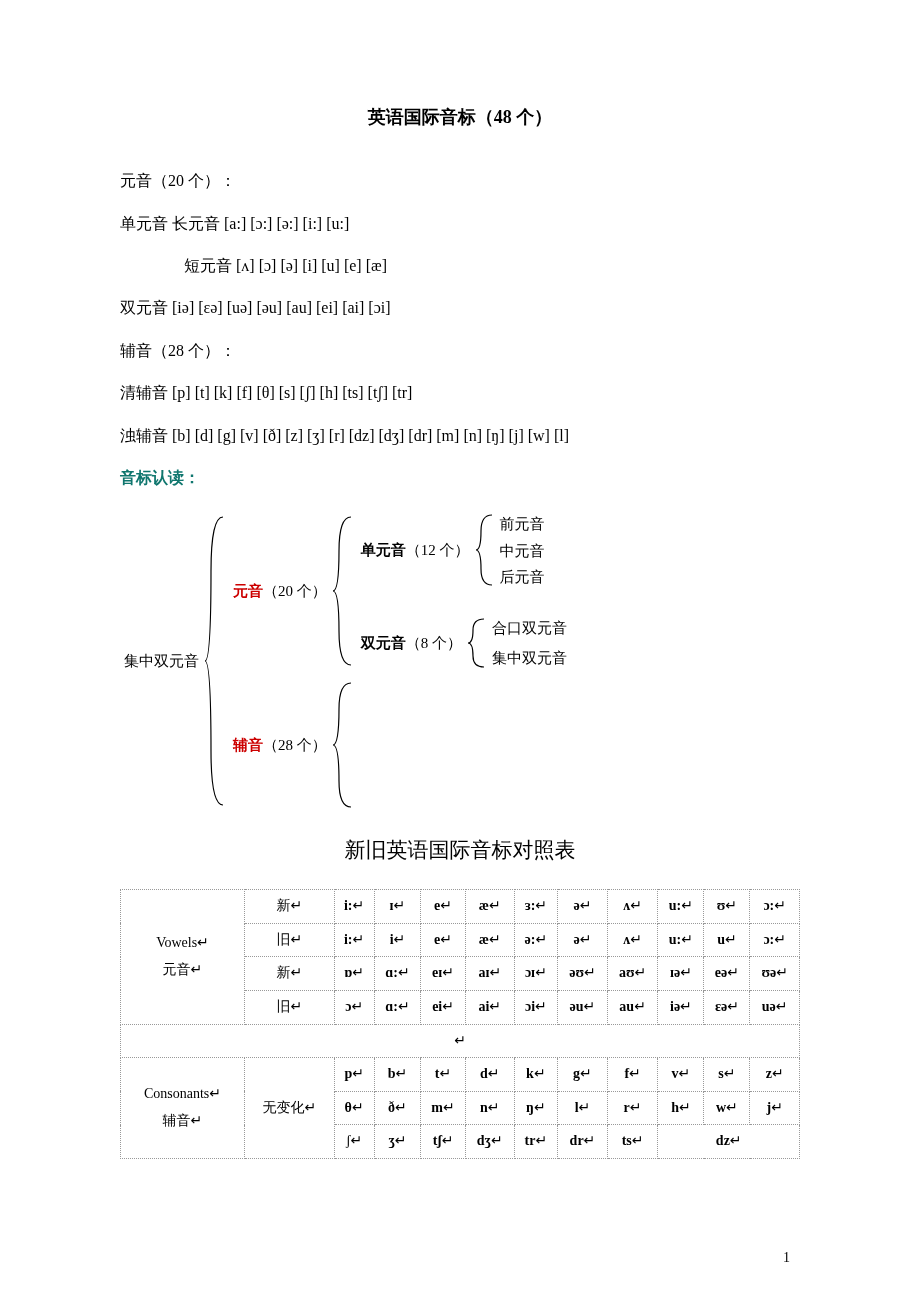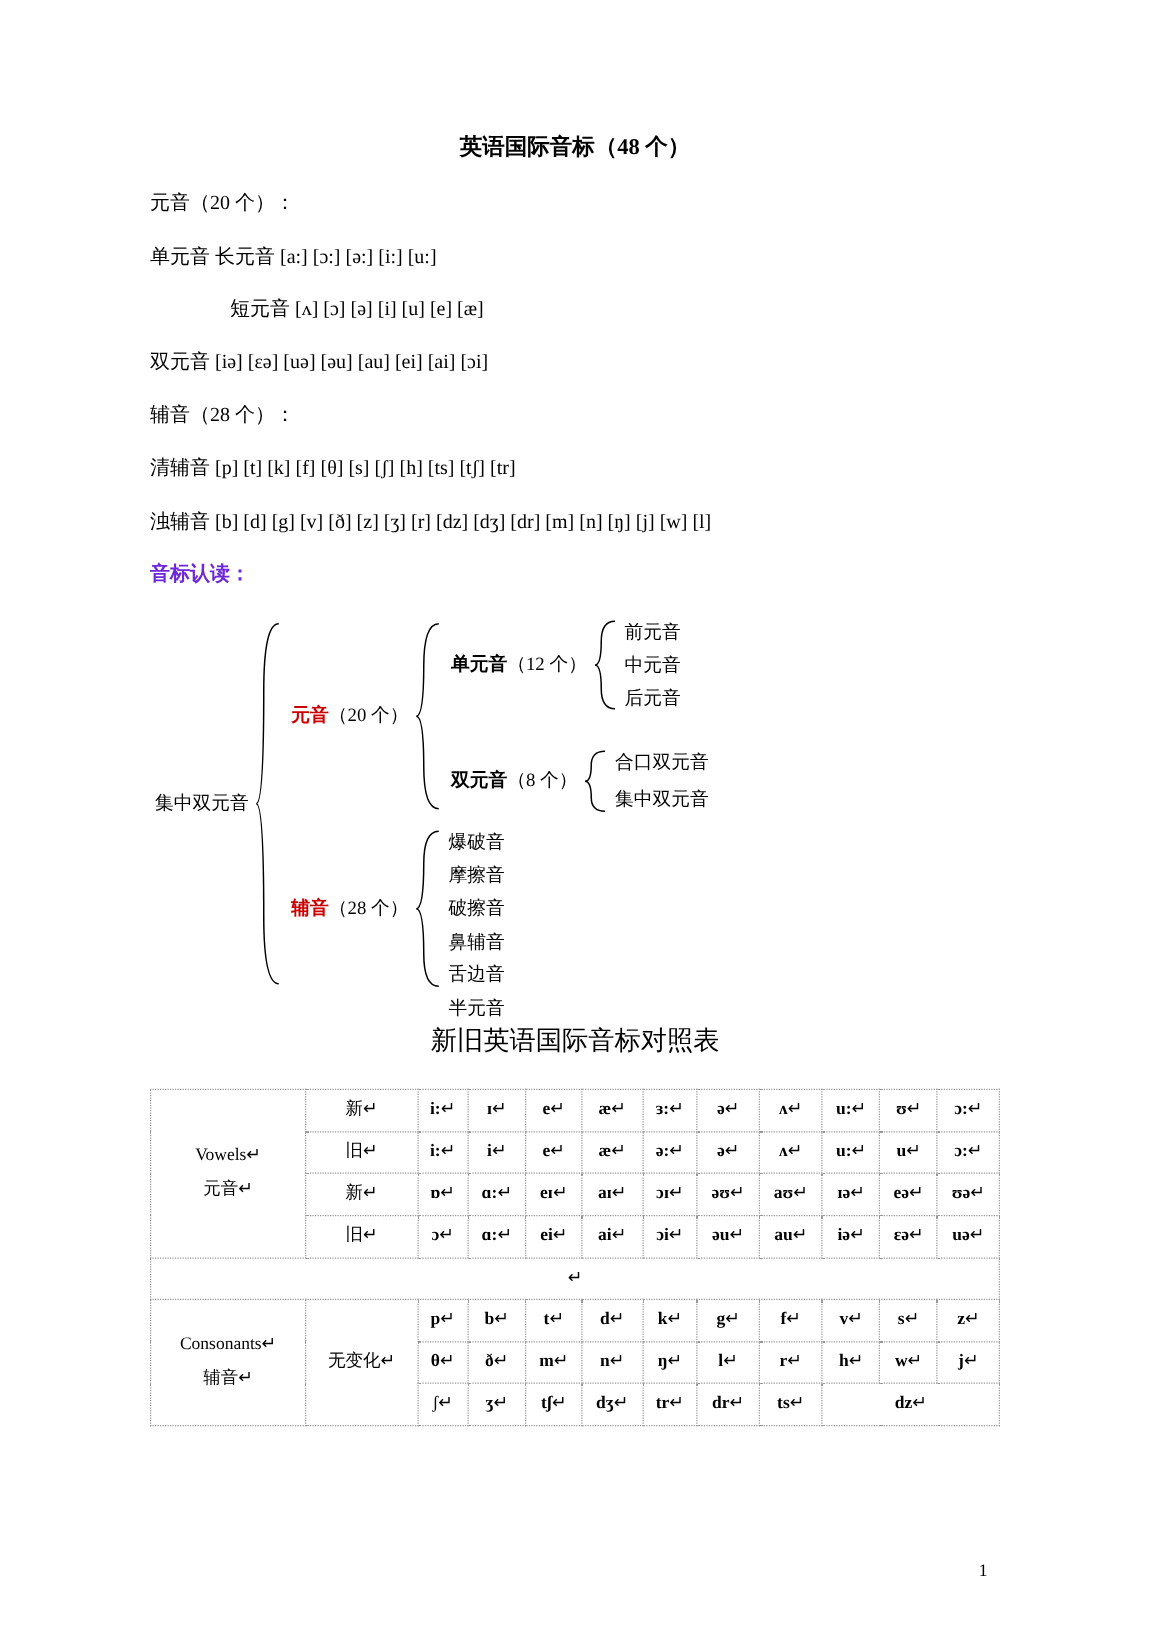--- a/index.html
+++ b/index.html
@@ -9,26 +9,26 @@
       color: #000;
       background: #fff;
       width: 920px;
       padding: 100px 120px 40px 120px;
       line-height: 1.9;
     }
     .title {
       text-align: center;
       font-weight: bold;
       font-size: 18px;
-      margin-bottom: 14px;
+      margin-bottom: 32px;
     }
     .body-line { margin-bottom: 12px; }
     .indent { padding-left: 64px; }
     .red { color: #c00; font-weight: bold; }
-    .section-label { font-weight: bold; color: #6d28d9; margin-top: 8px; }
+    .section-label { font-weight: bold; color: #0f766e; margin-top: 8px; }
     
     
     .hier {
       margin: 18px 0 20px 0;
       font-size: 15px;
       line-height: 1.5;
     }
     .hier-row { display: flex; align-items: center; }
     .hier svg { display: block; }
     .hier-group { display: flex; align-items: center; }
@@ -116,28 +116,20 @@
             </div>
           </div>
         </div>
       </div>
 
       <div class="hier-group">
         <div class="hier-item"><span class="red">辅音</span><span>（28 个）</span></div>
         <svg width="24" height="132">
           <path d="M20 4 Q8 4 8 30 Q8 66 2 66 Q8 66 8 102 Q8 128 20 128" fill="none" stroke="#000" stroke-width="1.2"></path>
         </svg>
-        <div class="hier-stack" style="height:132px;">
-          <div class="hier-item">爆破音</div>
-          <div class="hier-item">摩擦音</div>
-          <div class="hier-item">破擦音</div>
-          <div class="hier-item">鼻辅音</div>
-          <div class="hier-item">舌边音</div>
-          <div class="hier-item">半元音</div>
-        </div>
       </div>
     </div>
   </div>
 </div>
 
 <div class="subtitle">新旧英语国际音标对照表</div>
 
 <table>
   <tbody>
       <tr>

